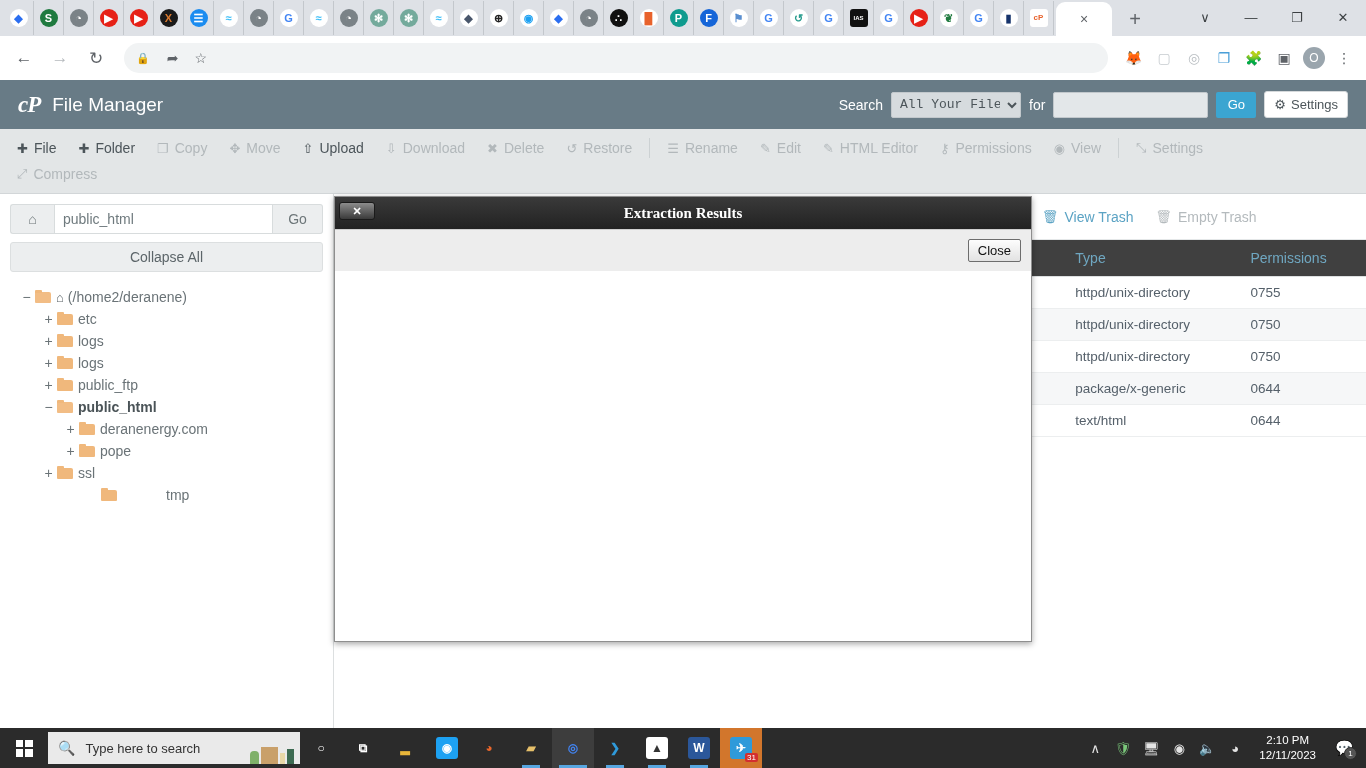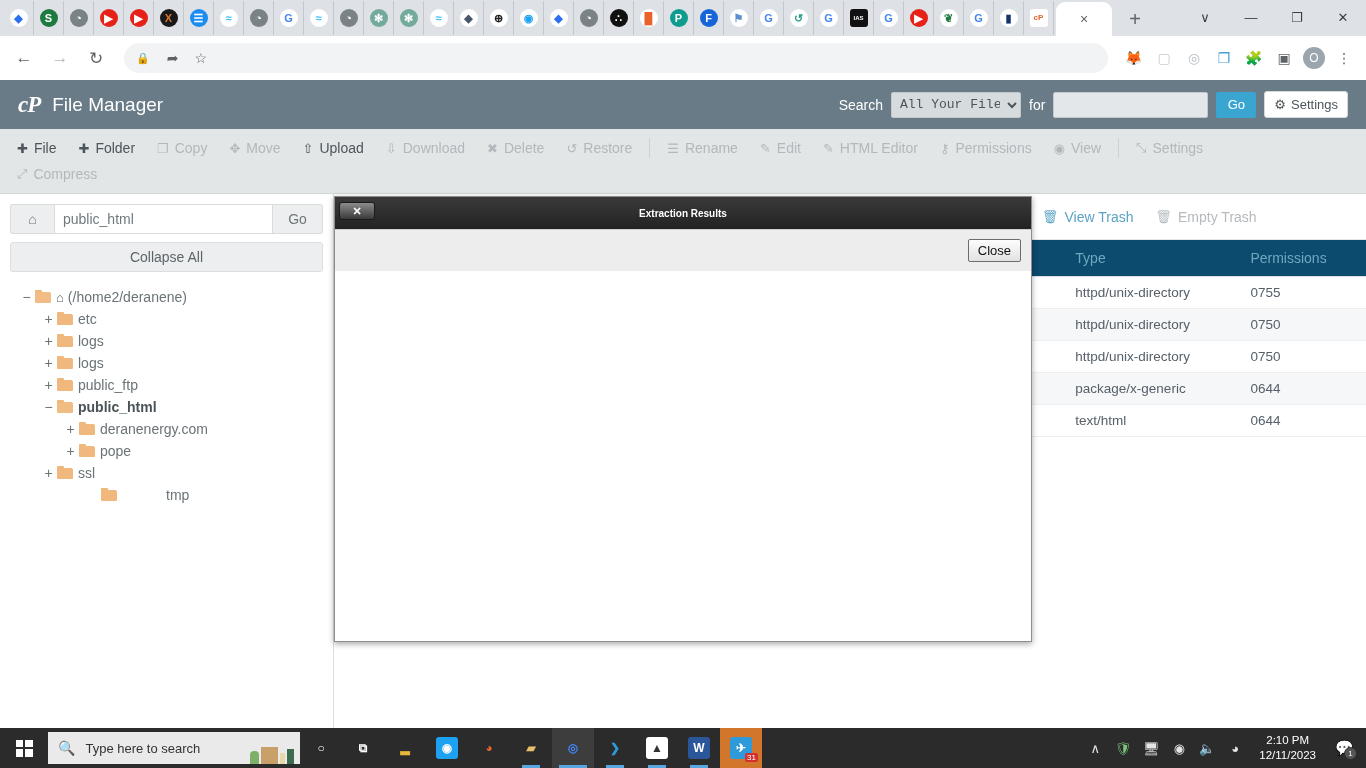--- a/index.html
+++ b/index.html
@@ -183,42 +183,42 @@
   }
   .trash-item {
     display: flex; align-items: center; gap: 6px; font-size: 14px; cursor: pointer;
     padding: 4px 8px; white-space: nowrap;
   }
   .trash-item.link { color: #5ba3c4; }
   .trash-item.disabled { color: #b4babd; cursor: default; }
   .ftable { width: 100%; border-collapse: collapse; table-layout: fixed; }
   .ftable th {
     font-size: 14px; font-weight: normal; color: #6fa7c1; text-align: left;
-    padding: 10px 8px; background: #0c4a6e; border-bottom: 1px solid #dde0e1; margin-top: 43px;
+    padding: 10px 8px; background: #404040; border-bottom: 1px solid #dde0e1; margin-top: 43px;
   }
   .ftable td {
     font-size: 13.5px; color: #55606a; padding: 8px 8px;
     border-bottom: 1px solid #eceeef; white-space: nowrap;
   }
   .ftable tr:nth-child(even) td { background: #f6f7f8; }
   .col-pad { width: 712px; }
   .col-type { width: 170px; }
   .col-perm { width: 120px; }
   .modal {
     position: absolute; left: 334px; top: 196px; width: 698px; height: 446px;
     background: #fff; border: 1px solid #8e8e8e; box-shadow: 0 2px 6px rgba(0,0,0,.35);
     display: flex; flex-direction: column;
   }
   .modal-title {
     height: 32px; background: linear-gradient(#3a3a3a, #222); position: relative;
     display: flex; align-items: center; justify-content: center;
   }
   .modal-title .ttext {
-    color: #fff; font-size: 10px; font-weight: bold;
-    font-family: Liberation Sans, sans-serif;
+    color: #fff; font-size: 15px; font-weight: bold;
+    font-family: Liberation Serif, serif;
   }
   .modal-x {
     position: absolute; left: 4px; top: 5px; width: 36px; height: 18px;
     background: linear-gradient(#8c8c8c, #3a3a3a); border: 1px solid #1a1a1a;
     border-radius: 3px; color: #fff; font-size: 11px; font-weight: bold;
     display: flex; align-items: center; justify-content: center; cursor: pointer;
   }
   .modal-body { flex: 1; background: #fff; padding: 15px; overflow: auto; }
   .msg-box {
     border: 1px solid #dcdcdc; background: #fafafa; border-radius: 3px;

